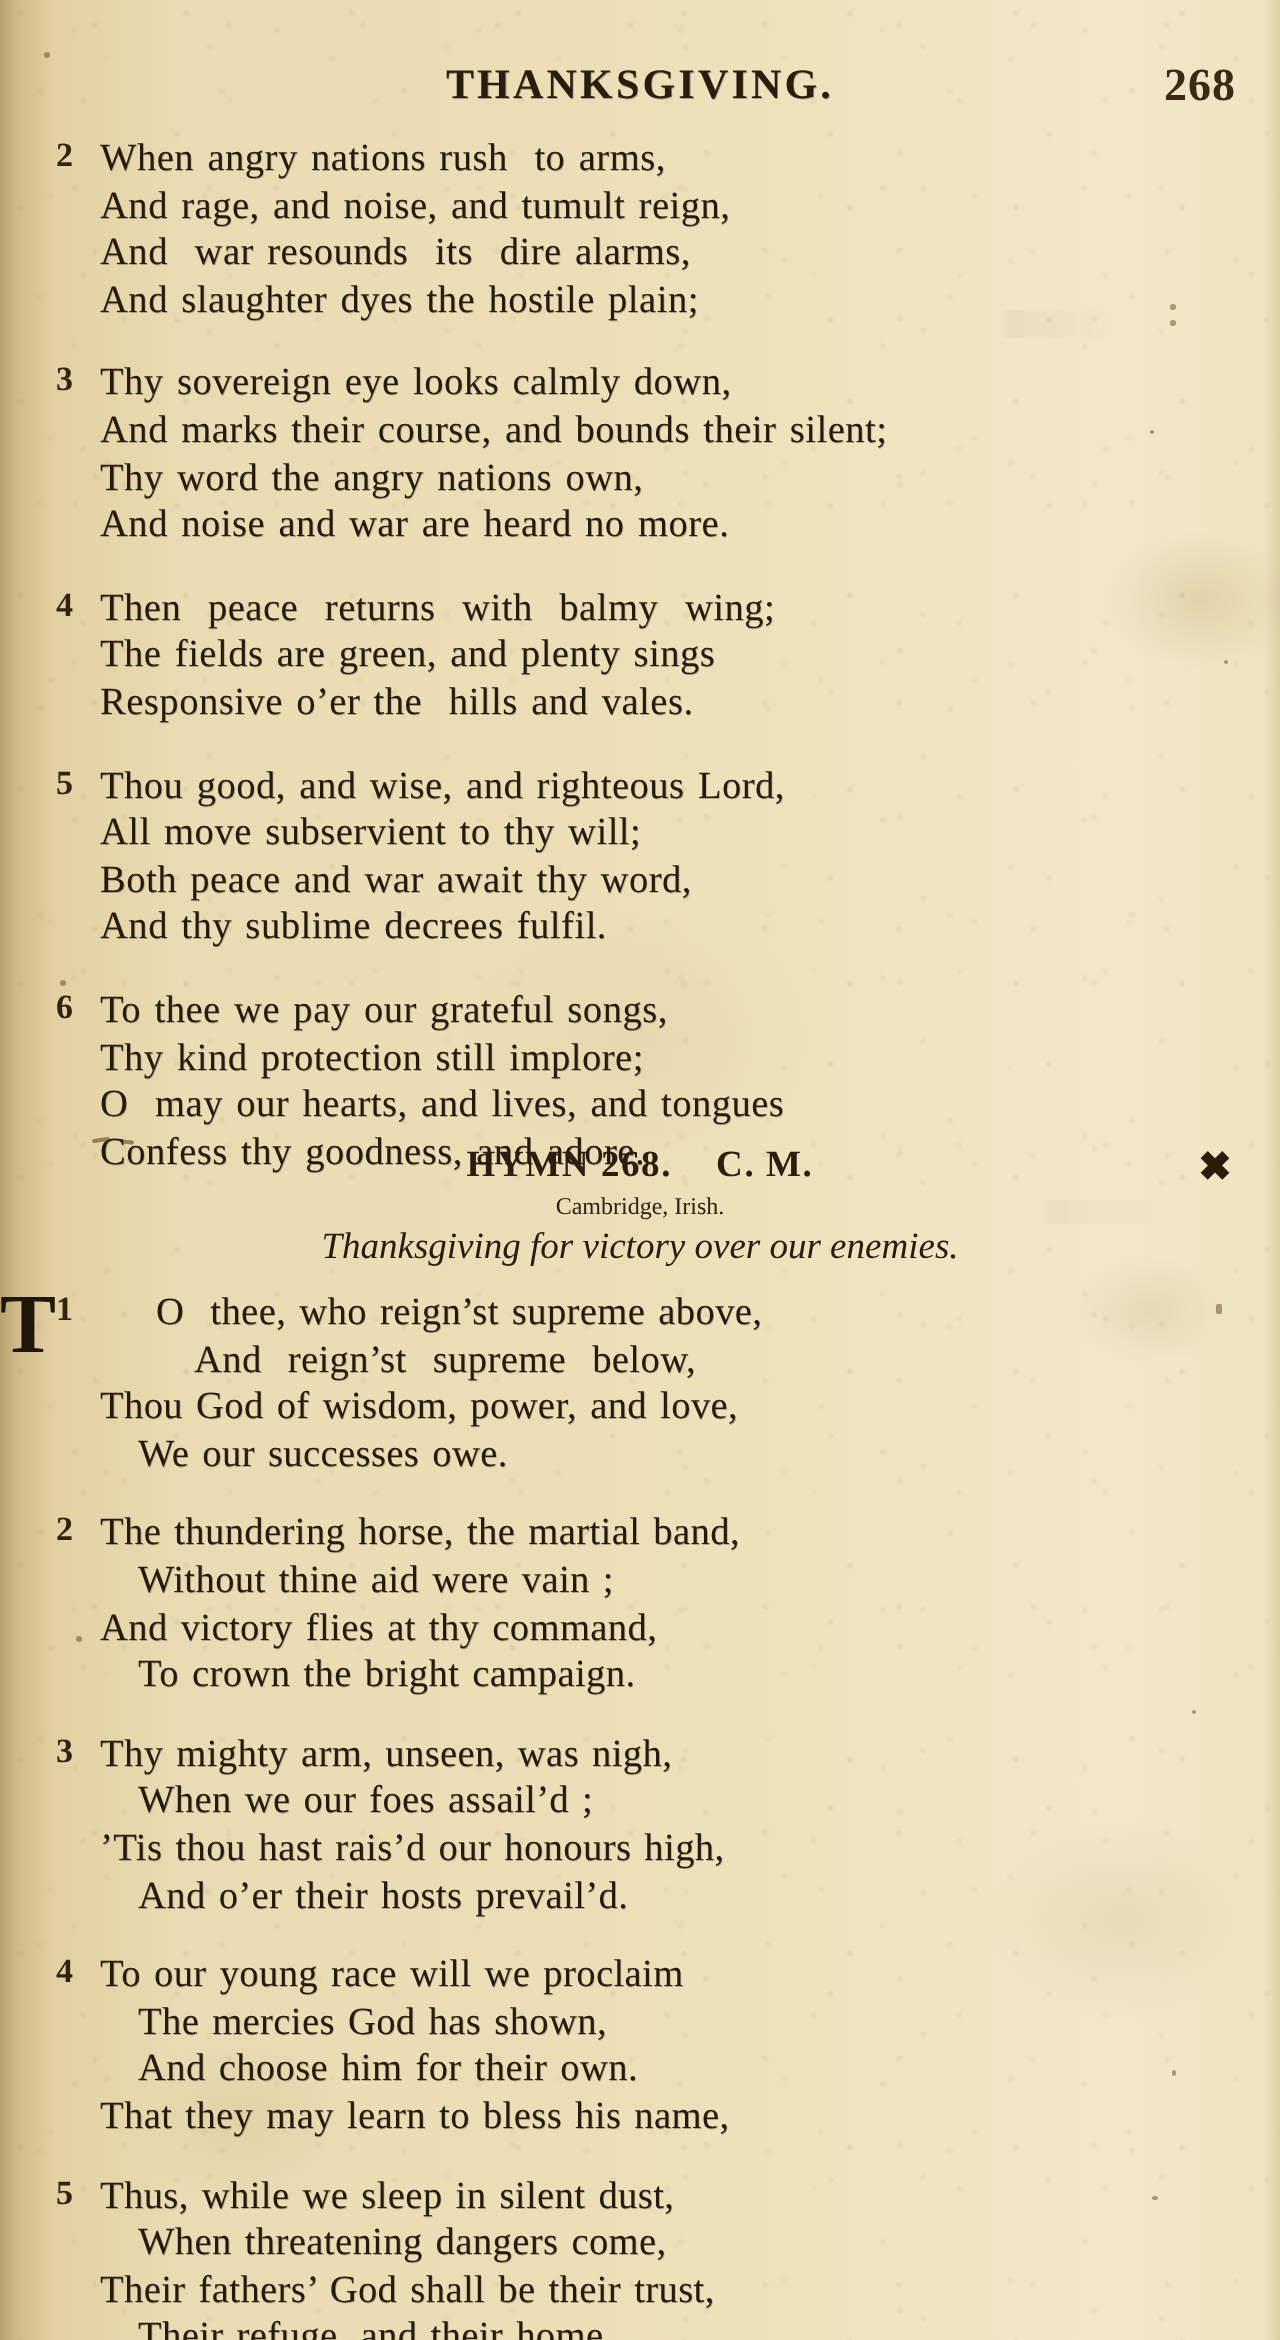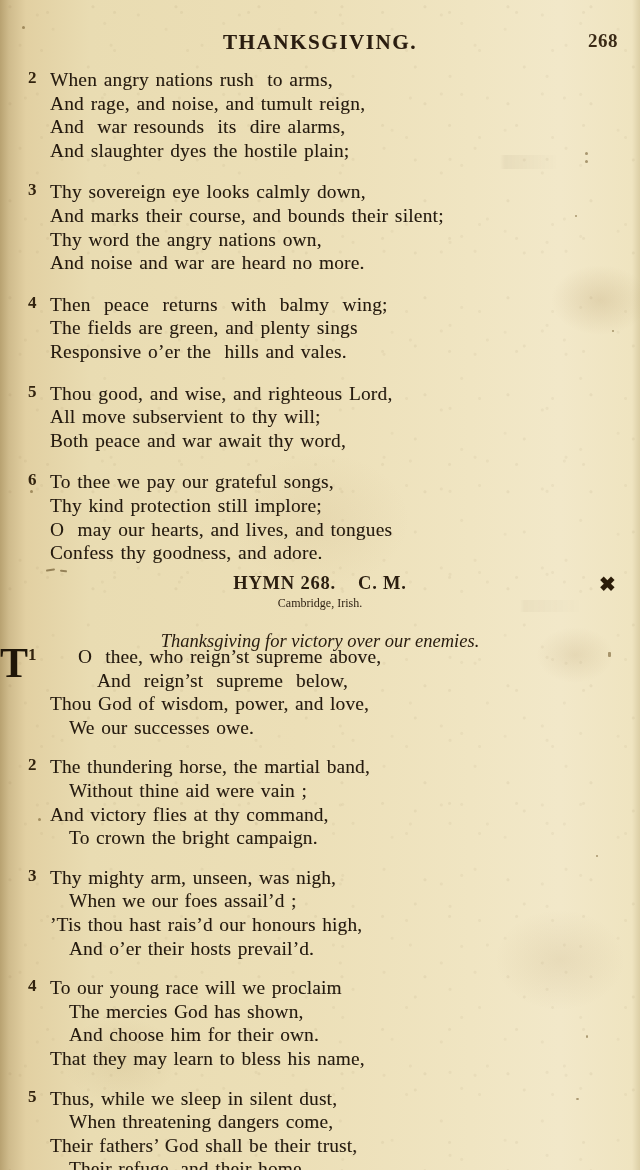--- a/index.html
+++ b/index.html
@@ -92,21 +92,21 @@
     font-size: 21px;
     letter-spacing: 1.6px;
     font-weight: 600;
     color: #2a1d10;
     text-shadow: .4px .3px 0 rgba(50,35,18,.35);
   }
   .folio {
     position: absolute;
     right: 22px;
     top: 30px;
-    font-size: 19px;
+    font-size: 23px;
     font-weight: 700;
     letter-spacing: .5px;
     color: #3a2a16;
   }
 
   
   .stanza {
     position: relative;
     margin: 0 0 17px 0;
     padding-left: 50px;
@@ -150,21 +150,21 @@
   }
   #heading .h-title .meter { margin-left: 22px; }
   #heading .h-tune {
     font-size: 12px;
     margin-top: 2px;
     color: #2b1e10;
   }
   #heading .h-subject {
     font-size: 18.5px;
     font-style: italic;
-    margin-top: 20px;
+    margin-top: 3px;
     color: #271b0e;
   }
   #inkblot {
     position: absolute;
     right: 24px;
     top: 576px;
     width: 17px;
     height: 17px;
     color: #2b1c09;
     line-height: 17px;
@@ -259,20 +259,21 @@
         <div class="line">Then  peace  returns  with  balmy  wing;</div>
         <div class="line">The fields are green, and plenty sings</div>
         <div class="line">Responsive o’er the  hills and vales.</div>
       </div>
 
       <div class="stanza">
         <span class="num">5</span>
         <div class="line">Thou good, and wise, and righteous Lord,</div>
         <div class="line">All move subservient to thy will;</div>
         <div class="line">Both peace and war await thy word,</div>
+        <div class="line">And thy sublime decrees fulfil.</div>
       </div>
 
       <div class="stanza">
         <span class="num">6</span>
         <div class="line">To thee we pay our grateful songs,</div>
         <div class="line">Thy kind protection still implore;</div>
         <div class="line">O  may our hearts, and lives, and tongues</div>
         <div class="line">Confess thy goodness, and adore.</div>
       </div>
 

